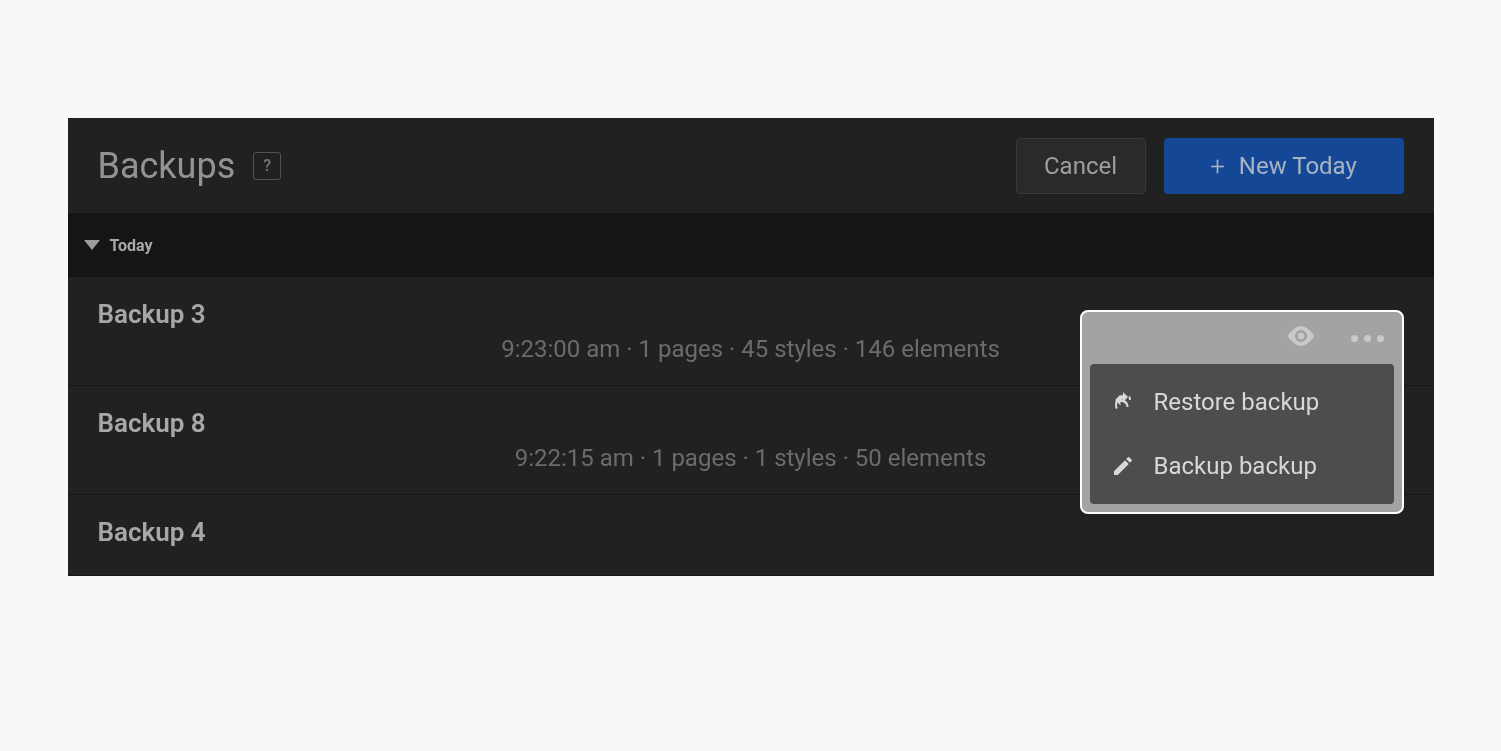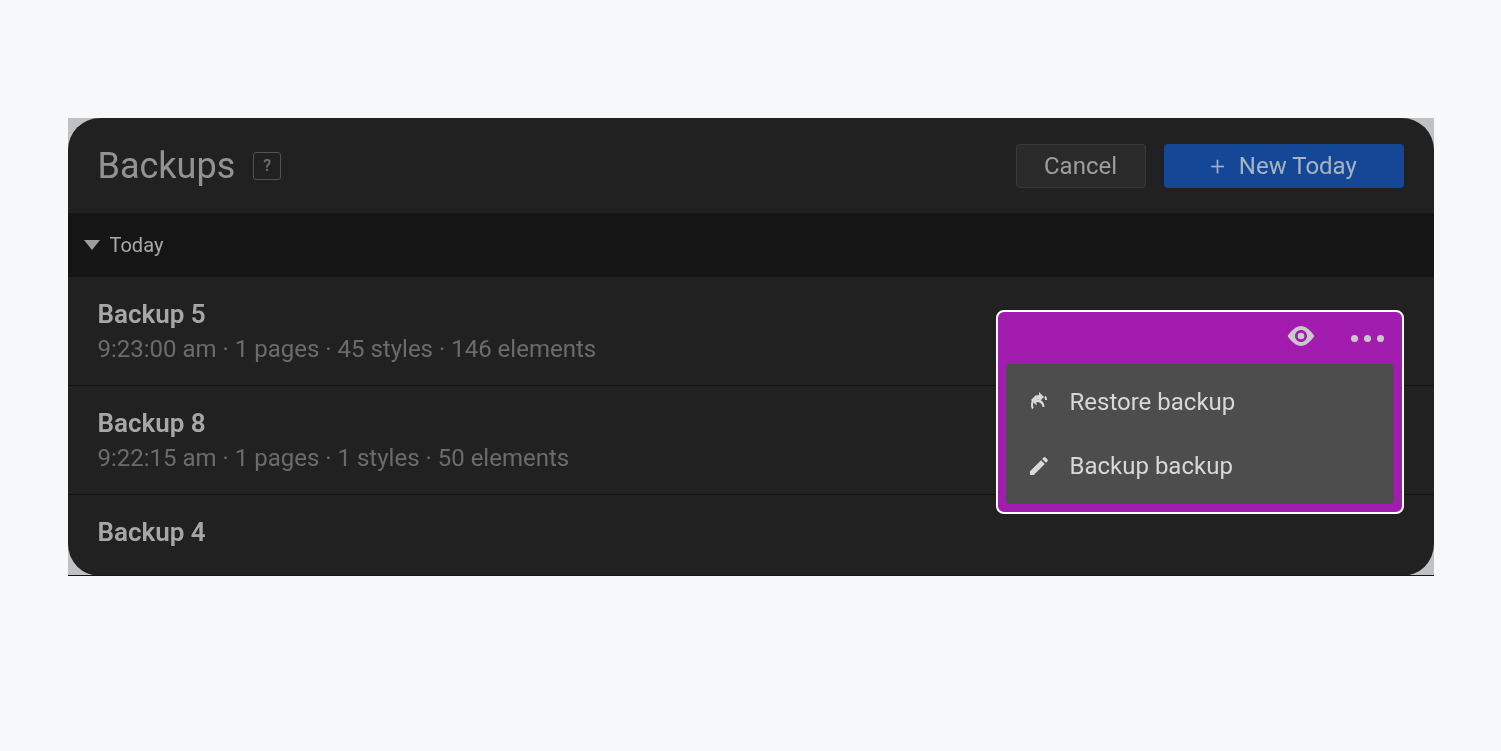--- a/index.html
+++ b/index.html
@@ -14,21 +14,20 @@
       height: 751px;
       display: flex;
       align-items: flex-start;
       justify-content: center;
       padding-top: 118px;
     }
     .panel {
       width: 1366px;
       background: #2b2b2b;
       position: relative;
-      border-radius: 32px;
     }
     .panel-header {
       display: flex;
       align-items: center;
       padding: 20px 30px;
       height: 95px;
     }
     .panel-title {
       font-size: 36px;
       color: #bdbdbd;
@@ -44,21 +43,21 @@
       align-items: center;
       justify-content: center;
       color: #8d8d8d;
       font-size: 16px;
       font-weight: 600;
     }
     .header-spacer {
       flex: 1;
     }
     .btn {
-      height: 44px;
+      height: 56px;
       display: flex;
       align-items: center;
       justify-content: center;
       font-size: 24px;
       border-radius: 4px;
       cursor: pointer;
     }
     .btn-cancel {
       width: 130px;
       background: #363636;
@@ -87,47 +86,48 @@
     }
     .triangle-down {
       width: 0;
       height: 0;
       border-left: 8px solid transparent;
       border-right: 8px solid transparent;
       border-top: 10px solid #c9c9c9;
     }
     .section-label {
       color: #d8d8d8;
-      font-size: 20px;
-      font-weight: 400;
+      font-size: 16px;
+      font-weight: 700;
       text-align: center;
     }
     .backup-row {
       padding: 22px 30px;
       border-bottom: 1px solid #1c1c1c;
     }
     .backup-row:last-child {
       border-bottom: none;
     }
     .backup-name {
       color: #d6d6d6;
       font-size: 26px;
       font-weight: 600;
       margin-bottom: 6px;
     }
     .backup-meta {
       color: #8a8a8a;
       font-size: 24px;
+      text-align: center;
     }
     .popover {
       position: absolute;
       top: 192px;
       right: 30px;
-      width: 408px;
-      background: #a21caf;
+      width: 324px;
+      background: #a3a3a3;
       border: 2px solid #ffffff;
       border-radius: 8px;
       overflow: hidden;
     }
     .popover-header {
       height: 52px;
       display: flex;
       align-items: center;
       justify-content: flex-end;
       padding: 0 18px;
@@ -202,21 +202,21 @@
       <span>New Today</span>
     </div>
   </div>
 
   <div class="section-header">
     <div class="triangle-down"></div>
     <div class="section-label">Today</div>
   </div>
 
   <div class="backup-row">
-    <div class="backup-name">Backup 5</div>
+    <div class="backup-name">Backup 3</div>
     <div class="backup-meta">9:23:00 am · 1 pages · 45 styles · 146 elements</div>
   </div>
 
   <div class="backup-row">
     <div class="backup-name">Backup 8</div>
     <div class="backup-meta">9:22:15 am · 1 pages · 1 styles · 50 elements</div>
   </div>
 
   <div class="backup-row">
     <div class="backup-name">Backup 4</div>

